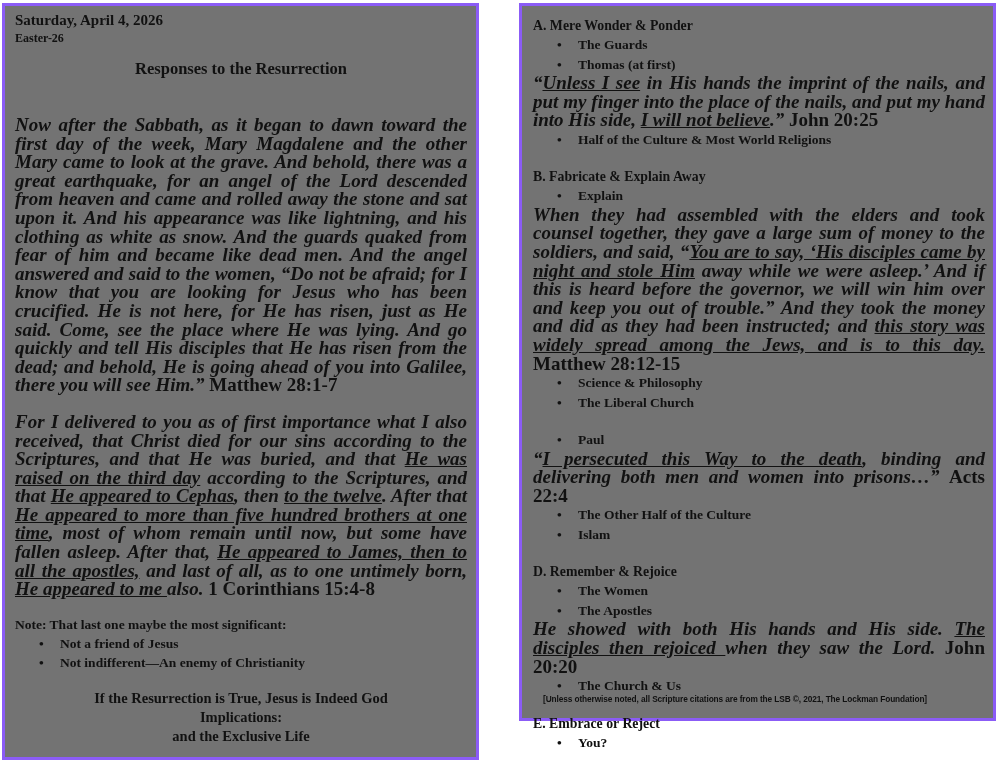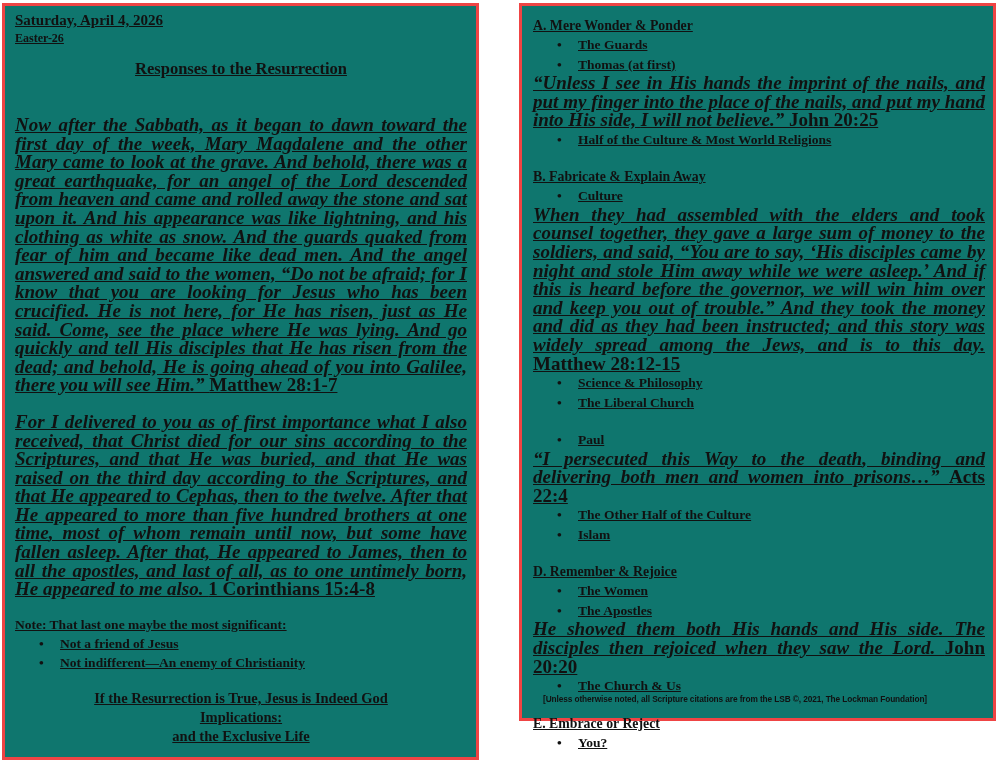--- a/index.html
+++ b/index.html
@@ -1,18 +1,18 @@
 <!DOCTYPE html>
 <html><head>
   <meta charset="utf-8">
   <style>
     html, body { margin: 0; padding: 0; background: #ffffff; }
     body { width: 1000px; height: 764px; position: relative; overflow: hidden;
            font-family: "DejaVu Serif", "Liberation Serif", serif; color: #111; }
-    .panel { position: absolute; box-sizing: border-box; border: 3px solid #ef4444; background: #0f766e; text-decoration: underline; }
+    .panel { position: absolute; box-sizing: border-box; border: 3px solid #8b5cf6; background: #737373; }
     #left { left: 2px; top: 3px; width: 477px; height: 757px; padding: 4px 9px 0 10px; }
     #right { left: 519px; top: 3px; width: 477px; height: 718px; padding: 10px 8px 0 11px; }
     .date { font-weight: bold; font-size: 15px; line-height: 20px; font-family: "Liberation Serif", serif; }
     .series { font-weight: bold; font-size: 12px; line-height: 16px; font-family: "Liberation Serif", serif; }
     .title { text-align: center; font-weight: bold; font-size: 16.5px; margin-top: 12px; line-height: 22px; font-family: "Liberation Serif", serif; }
     .para { font-size: 19px; line-height: 18.6px; text-align: justify; font-weight: bold; font-style: italic;
             font-family: "Liberation Serif", serif; }
     .para .ref { font-style: normal; }
     .para u { text-decoration: underline; }
     #scripture1 { margin-top: 36px; }
@@ -59,21 +59,21 @@
           <li><span class="dot">•</span><span>Thomas (at first)</span></li>
         </ul>
         <div class="para"><span>“</span><u>Unless I see</u><span> in His hands the imprint of the nails, and put my finger into the place of the nails, and put my hand into His side, </span><u>I will not believe</u><span>.” </span><span class="ref">John 20:25</span></div>
         <ul class="blist">
           <li><span class="dot">•</span><span>Half of the Culture &amp; Most World Religions</span></li>
         </ul>
       </div>
       <div class="section">
         <div class="sec-head">B. Fabricate &amp; Explain Away</div>
         <ul class="blist">
-          <li><span class="dot">•</span><span>Culture</span></li>
+          <li><span class="dot">•</span><span>Explain</span></li>
         </ul>
         <div class="para"><span>When they had assembled with the elders and took counsel together, they gave a large sum of money to the soldiers, and said, “</span><u>You are to say, ‘His disciples came by night and stole Him</u><span> away while we were asleep.’ And if this is heard before the governor, we will win him over and keep you out of trouble.” And they took the money and did as they had been instructed; and </span><u>this story was widely spread among the Jews, and is to this day.</u><span> </span><span class="ref">Matthew 28:12-15</span></div>
         <ul class="blist">
           <li><span class="dot">•</span><span>Science &amp; Philosophy</span></li>
           <li><span class="dot">•</span><span>The Liberal Church</span></li>
         </ul>
       </div>
       <div class="section">
         <ul class="blist">
           <li><span class="dot">•</span><span>Paul</span></li>
@@ -83,21 +83,21 @@
           <li><span class="dot">•</span><span>The Other Half of the Culture</span></li>
           <li><span class="dot">•</span><span>Islam</span></li>
         </ul>
       </div>
       <div class="section">
         <div class="sec-head">D. Remember &amp; Rejoice</div>
         <ul class="blist">
           <li><span class="dot">•</span><span>The Women</span></li>
           <li><span class="dot">•</span><span>The Apostles</span></li>
         </ul>
-        <div class="para"><span>He showed them both His hands and His side. </span><u>The disciples then rejoiced </u><span>when they saw the Lord. </span><span class="ref">John 20:20</span></div>
+        <div class="para"><span>He showed with both His hands and His side. </span><u>The disciples then rejoiced </u><span>when they saw the Lord. </span><span class="ref">John 20:20</span></div>
         <ul class="blist">
           <li><span class="dot">•</span><span>The Church &amp; Us</span></li>
         </ul>
       </div>
       <div class="section">
         <div class="sec-head">E. Embrace or Reject</div>
         <ul class="blist">
           <li><span class="dot">•</span><span>You?</span></li>
         </ul>
       </div>

